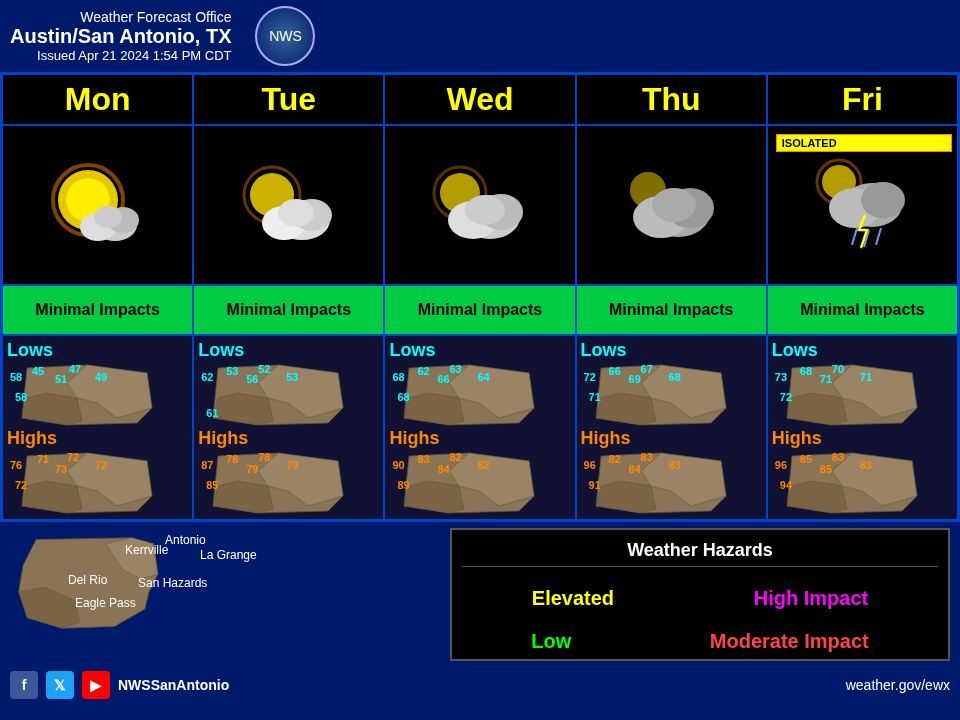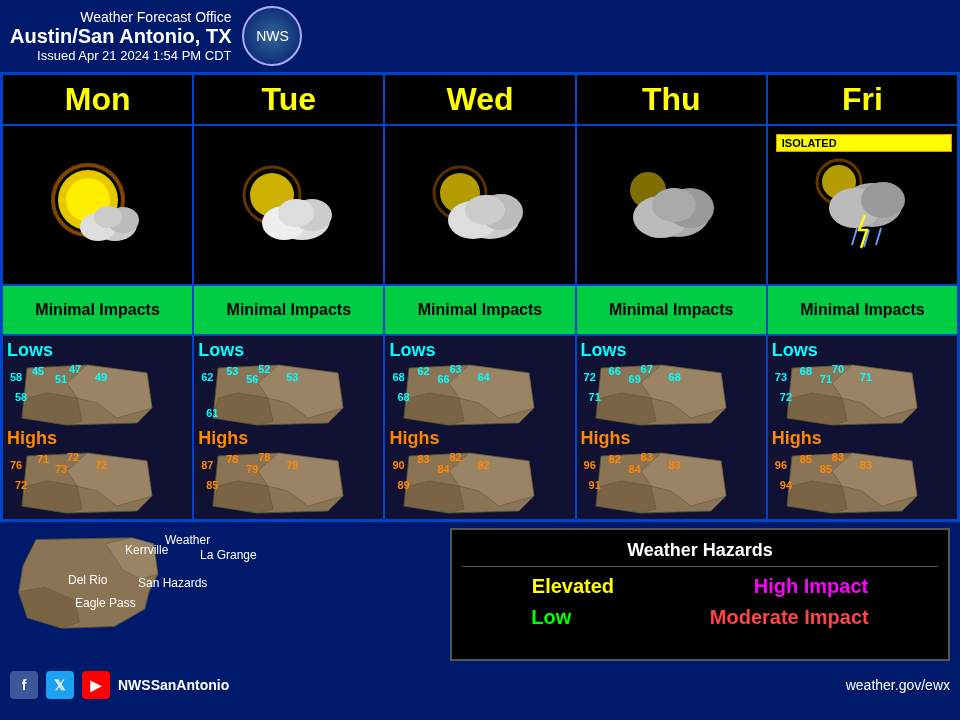--- a/index.html
+++ b/index.html
@@ -55,21 +55,21 @@
       align-items: center;
       justify-content: center;
       font-size: 14px;
       color: white;
       text-align: center;
       flex-shrink: 0;
     }
     .header-right-inner {
       display: flex;
       align-items: center;
-      gap: 11px;
+      gap: 24px;
     }
 
     
     .forecast-grid {
       display: grid;
       grid-template-columns: repeat(5, 1fr);
       border: 2px solid #0044cc;
     }
 
     
@@ -145,21 +145,21 @@
       height: 110px;
     }
 
     .hazards-box {
       flex: 1;
       background: #000000;
       border: 2px solid #555;
       padding: 10px;
       display: flex;
       flex-direction: column;
-      gap: 8px;
+      gap: 20px;
     }
     .hazards-title {
       text-align: center;
       color: #ffffff;
       font-size: 18px;
       font-weight: bold;
       border-bottom: 1px solid #555;
       padding-bottom: 5px;
     }
     .hazards-row {
@@ -493,21 +493,21 @@
 
   <div class="legend-map" style="position:relative;">
     <svg width="230" height="120" viewBox="0 0 230 120">
 
       <polygon points="30,10 140,8 165,15 170,50 160,70 155,90 120,110 60,112 20,100 10,70 15,40" fill="#8b7355" stroke="#555533" stroke-width="1"></polygon>
       <polygon points="140,8 165,15 170,50 150,55 130,45 120,30 110,15" fill="#9b8365" stroke="#555533" stroke-width="0.5"></polygon>
       <polygon points="10,70 20,100 60,112 80,105 75,80 40,65" fill="#7b6345" stroke="#555533" stroke-width="0.5"></polygon>
     </svg>
     
     <div style="position:absolute;top:15px;left:115px;color:#fff;font-size:12px;">Kerrville</div>
-    <div style="position:absolute;top:5px;left:155px;color:#fff;font-size:12px;">Weather</div>
+    <div style="position:absolute;top:5px;left:155px;color:#fff;font-size:12px;">Antonio</div>
     <div style="position:absolute;top:20px;left:190px;color:#fff;font-size:12px;">La Grange</div>
     <div style="position:absolute;top:45px;left:58px;color:#fff;font-size:12px;">Del Rio</div>
     <div style="position:absolute;top:48px;left:128px;color:#fff;font-size:12px;">San Hazards</div>
     <div style="position:absolute;top:68px;left:65px;color:#fff;font-size:12px;">Eagle Pass</div>
   </div>
 
   <div class="hazards-box">
     <div class="hazards-title">Weather Hazards</div>
     <div class="hazards-row">
       <span class="haz-elevated">Elevated</span>

